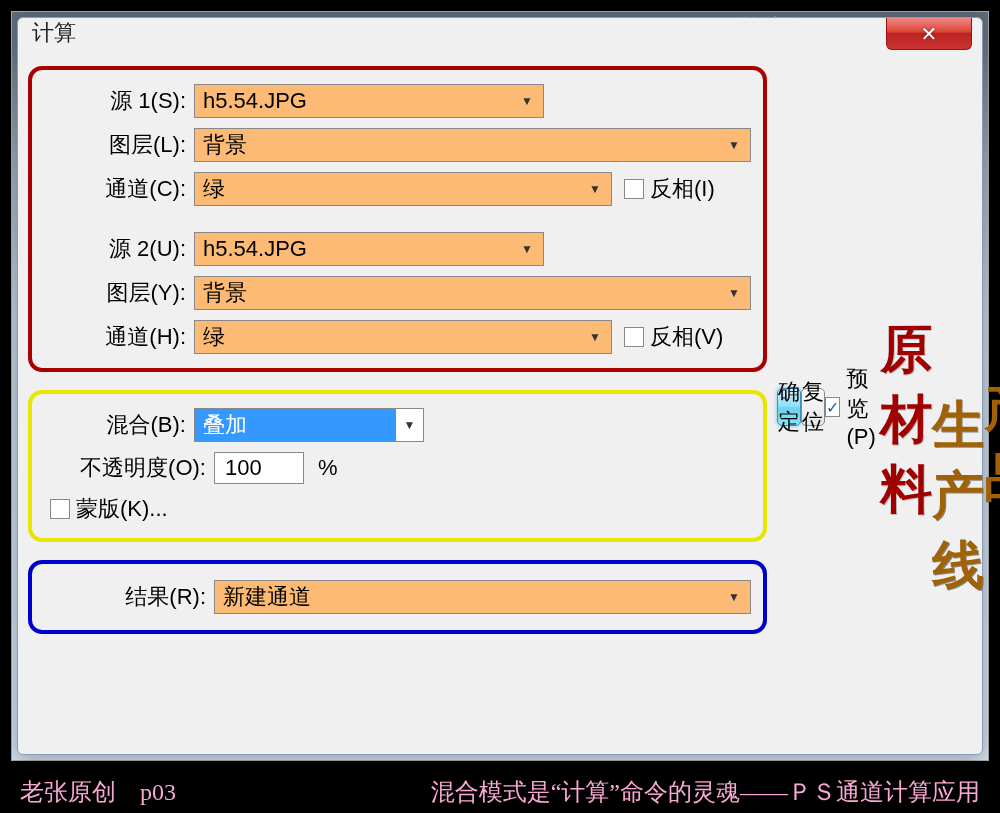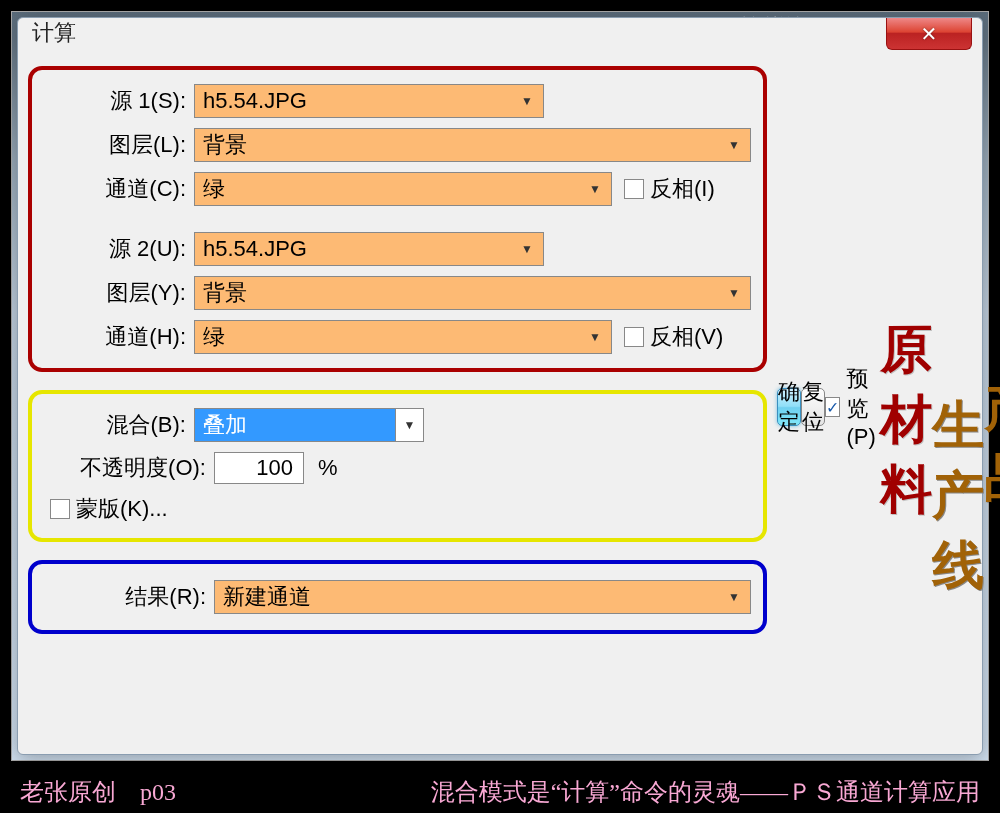--- a/index.html
+++ b/index.html
@@ -190,21 +190,21 @@
     .textbox {
       width: 90px;
       height: 26px;
       border: 1px solid #888;
       background: #fff;
       font-size: 22px;
       padding: 15px 10px;
       text-align: center;
       display: flex;
       align-items: center;
-      justify-content: flex-end;
+      justify-content: flex-start;
     }
     .pct { font-size: 22px; margin-left: 14px; }
     .mask-row {
       display: flex;
       align-items: center;
       gap: 6px;
       font-size: 22px;
       margin-top: 4px;
       padding-left: 6px;
     }

